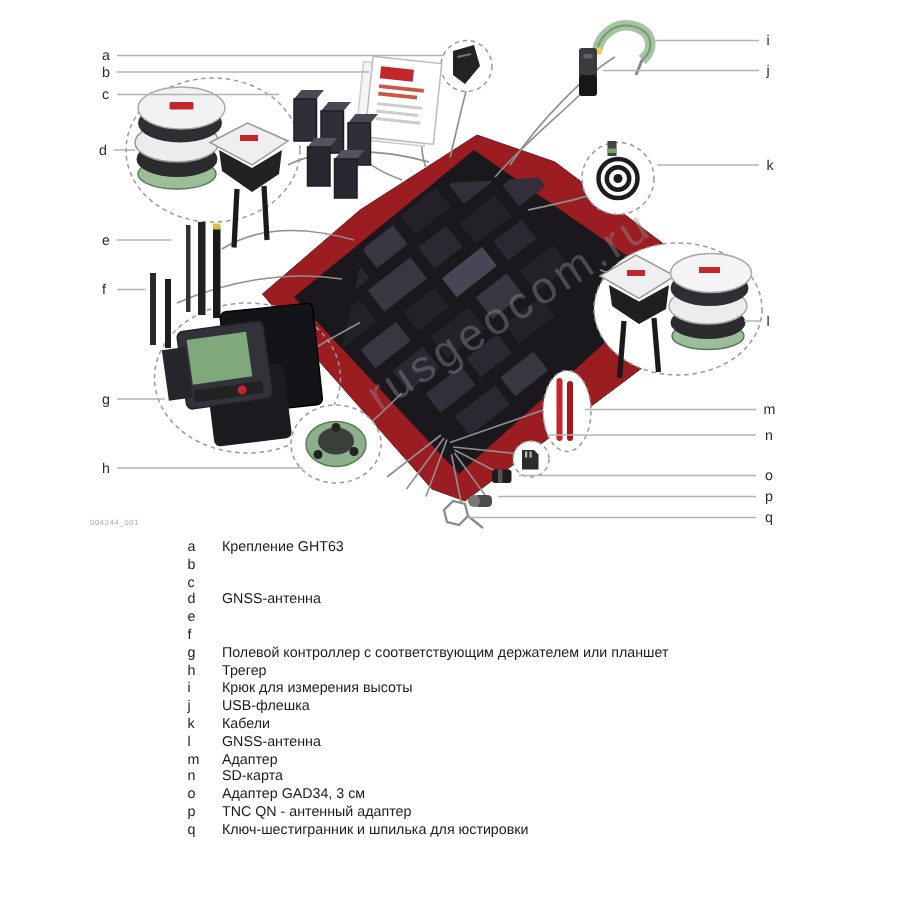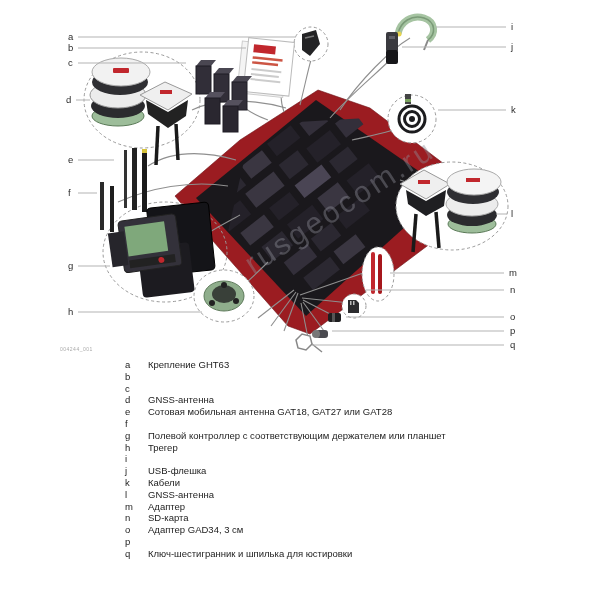--- a/index.html
+++ b/index.html
@@ -303,35 +303,35 @@
       </div>
   <div class="lrow">
         <span class="lkey">c</span>
       </div>
   <div class="lrow">
         <span class="lkey">d</span>
         <span class="ltext">GNSS-антенна</span>
       </div>
   <div class="lrow">
         <span class="lkey">e</span>
-        <span class="ltext">Сотовая мобильная антенна GAT18, GAT27 или GAT28</span>
       </div>
   <div class="lrow">
         <span class="lkey">f</span>
       </div>
   <div class="lrow">
         <span class="lkey">g</span>
         <span class="ltext">Полевой контроллер с соответствующим держателем или планшет</span>
       </div>
   <div class="lrow">
         <span class="lkey">h</span>
         <span class="ltext">Трегер</span>
       </div>
   <div class="lrow">
         <span class="lkey">i</span>
+        <span class="ltext">Крюк для измерения высоты</span>
       </div>
   <div class="lrow">
         <span class="lkey">j</span>
         <span class="ltext">USB-флешка</span>
       </div>
   <div class="lrow">
         <span class="lkey">k</span>
         <span class="ltext">Кабели</span>
       </div>
   <div class="lrow">
@@ -345,20 +345,21 @@
   <div class="lrow">
         <span class="lkey">n</span>
         <span class="ltext">SD-карта</span>
       </div>
   <div class="lrow">
         <span class="lkey">o</span>
         <span class="ltext">Адаптер GAD34, 3 см</span>
       </div>
   <div class="lrow">
         <span class="lkey">p</span>
+        <span class="ltext">TNC QN - антенный адаптер</span>
       </div>
   <div class="lrow">
         <span class="lkey">q</span>
         <span class="ltext">Ключ-шестигранник и шпилька для юстировки</span>
       </div>
 </div>
 
 </div>
 
 </body></html>

